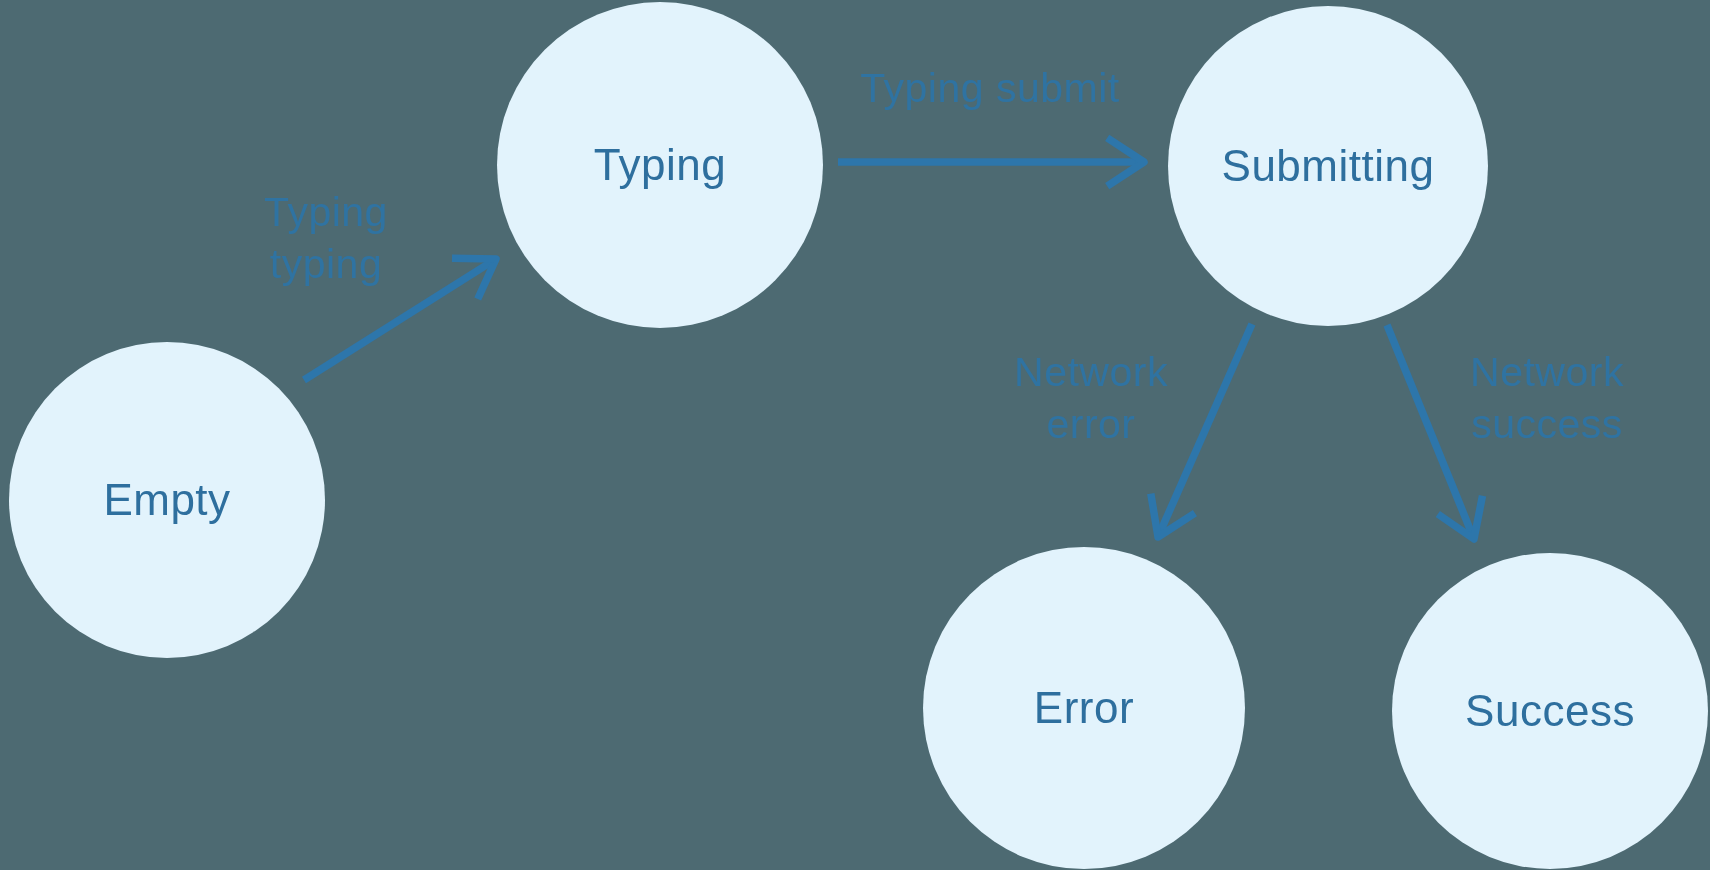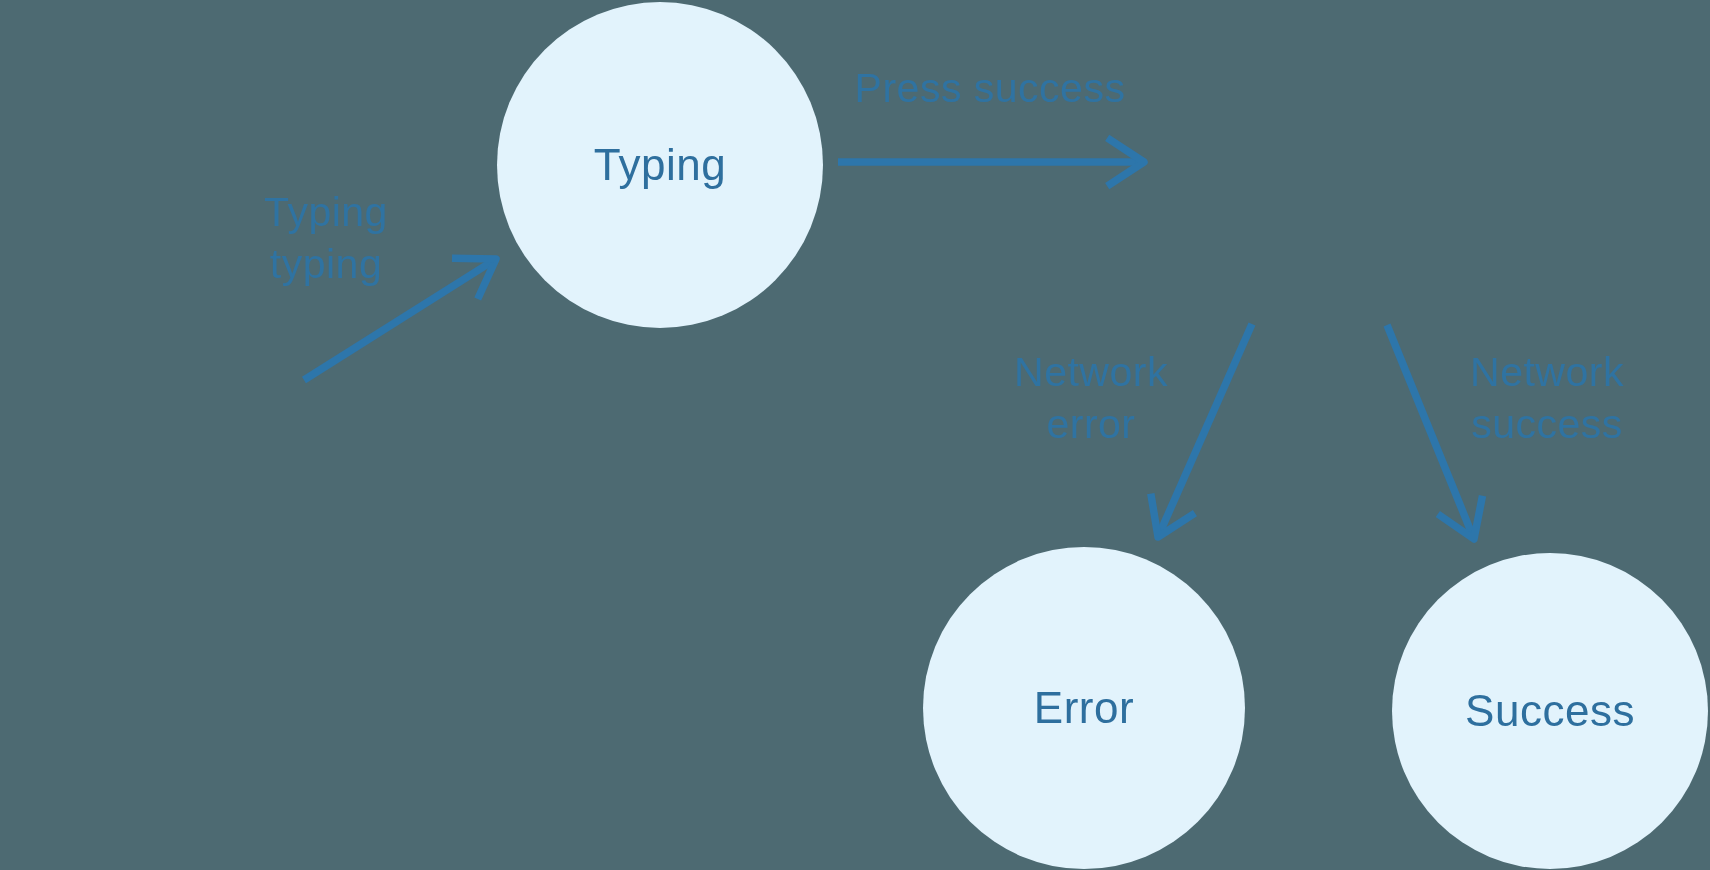--- a/index.html
+++ b/index.html
@@ -72,36 +72,42 @@
       <line x1="304" y1="380" x2="492.6159519240341" y2="261.13265529787435" class="edge-line"></line>
       <polyline points="477.7192796420815,299.0226843576938 496,259 452.00686429453634,258.2228186822502" class="edge-head"></polyline>
       <line x1="838" y1="162" x2="1140" y2="162" class="edge-line"></line>
       <polyline points="1107.1956434037318,186.11305321884245 1144,162 1107.1956434037318,137.88694678115758" class="edge-head"></polyline>
       <line x1="1252" y1="324" x2="1159.6149838010945" y2="533.3405154294351" class="edge-line"></line>
       <polyline points="1150.7992733772774,493.59320864075744 1158,537 1194.9199464790597,513.064303812436" class="edge-head"></polyline>
       <line x1="1387" y1="325" x2="1472.493562954548" y2="535.2945111755546" class="edge-line"></line>
       <polyline points="1437.8014761409188,513.9866661473619 1474,539 1482.4768007537575,495.8242678234509" class="edge-head"></polyline>
     </svg>
 
+  <div class="node" style="left: 9px; top: 342px; width: 316px; height: 316px;">
+    <span class="node-label">Empty</span>
+  </div>
   <div class="node" style="left: 497px; top: 2px; width: 326px; height: 326px;">
     <span class="node-label">Typing</span>
+  </div>
+  <div class="node" style="left: 1168px; top: 6px; width: 320px; height: 320px;">
+    <span class="node-label">Submitting</span>
   </div>
   <div class="node" style="left: 923px; top: 547px; width: 322px; height: 322px;">
     <span class="node-label">Error</span>
   </div>
   <div class="node" style="left: 1392px; top: 553px; width: 316px; height: 316px;">
     <span class="node-label">Success</span>
   </div>
 
   <div class="edge-label" style="left: 326px; top: 238px;">
     <span>Typing</span>
     <span>typing</span>
   </div>
   <div class="edge-label" style="left: 990px; top: 88px;">
-    <span>Press success</span>
+    <span>Typing submit</span>
 
   </div>
   <div class="edge-label" style="left: 1091px; top: 398px;">
     <span>Network</span>
     <span>error</span>
   </div>
   <div class="edge-label" style="left: 1547px; top: 398px;">
     <span>Network</span>
     <span>success</span>
   </div>

